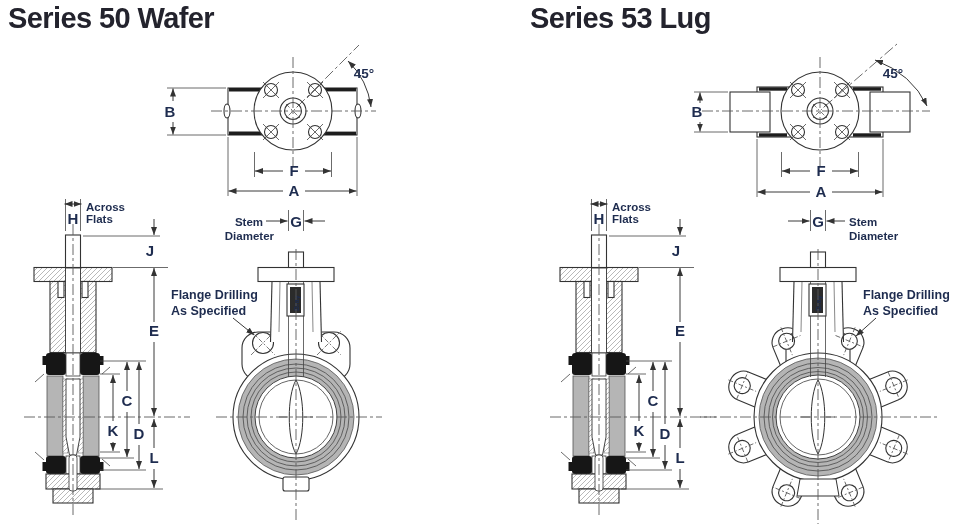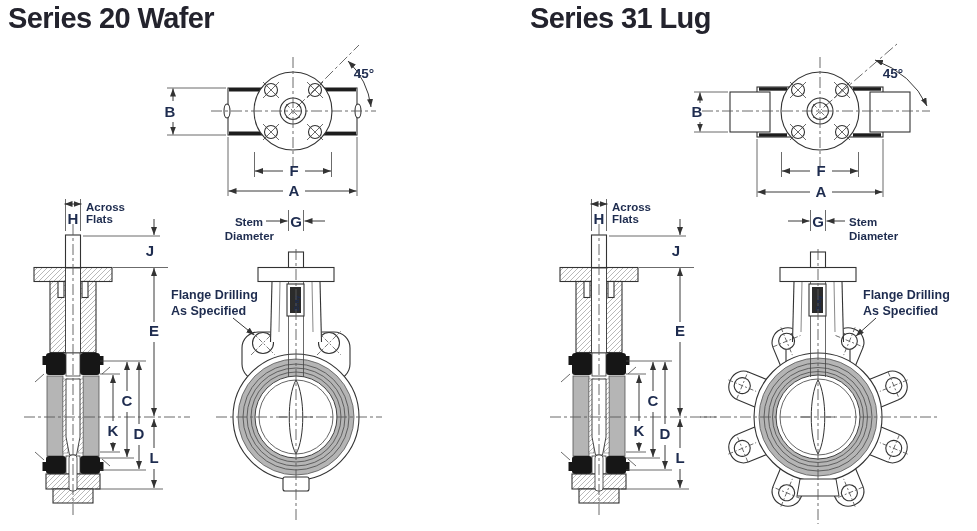--- a/index.html
+++ b/index.html
@@ -21,22 +21,22 @@
   .ln{stroke:#333;stroke-width:1.1;fill:none;}
   .thin{stroke:#454545;stroke-width:0.8;fill:none;}
   .dimln{stroke:#3a3a3a;stroke-width:1;fill:none;}
   .cl{stroke:#5a5a5a;stroke-width:0.9;fill:none;stroke-dasharray:11 3 3 3;}
   .cc{stroke:#5a5a5a;stroke-width:0.8;fill:none;stroke-dasharray:5 2 2 2;}
   .xln{stroke:#444;stroke-width:0.8;fill:none;}
 </style>
 </head>
 <body>
 
-<h1 class="title" id="t30">Series 20 Wafer</h1>
-<h1 class="title" id="t31">Series 31 Lug</h1>
+<h1 class="title" id="t30">Series 50 Wafer</h1>
+<h1 class="title" id="t31">Series 53 Lug</h1>
 
 <svg width="977" height="531" viewBox="0 0 977 531">
 <defs>
   <pattern id="hatch" width="5" height="5" patternUnits="userSpaceOnUse">
     <rect width="5" height="5" fill="#fff"></rect>
     <path d="M0,5 L5,0" stroke="#8a8a8a" stroke-width="0.6"></path>
   </pattern>
   <marker id="ar" orient="auto-start-reverse" markerWidth="9" markerHeight="7" refX="8" refY="3" markerUnits="userSpaceOnUse">
     <path d="M0,0 L8,3 L0,6 Z" fill="#333"></path>
   </marker>

